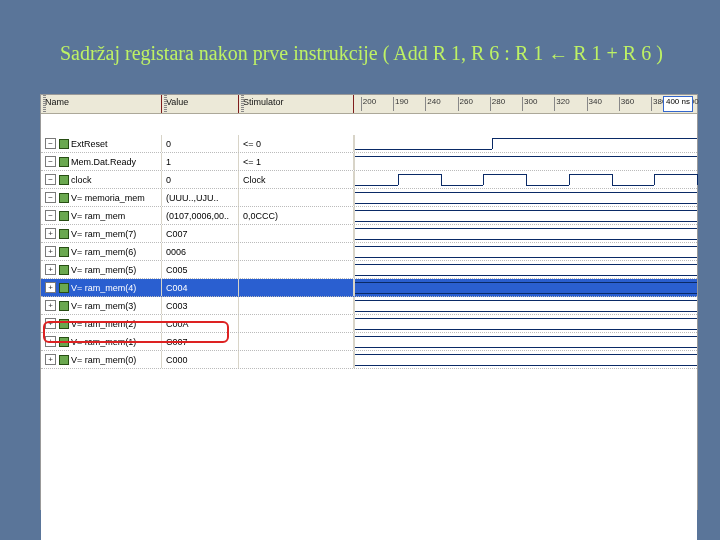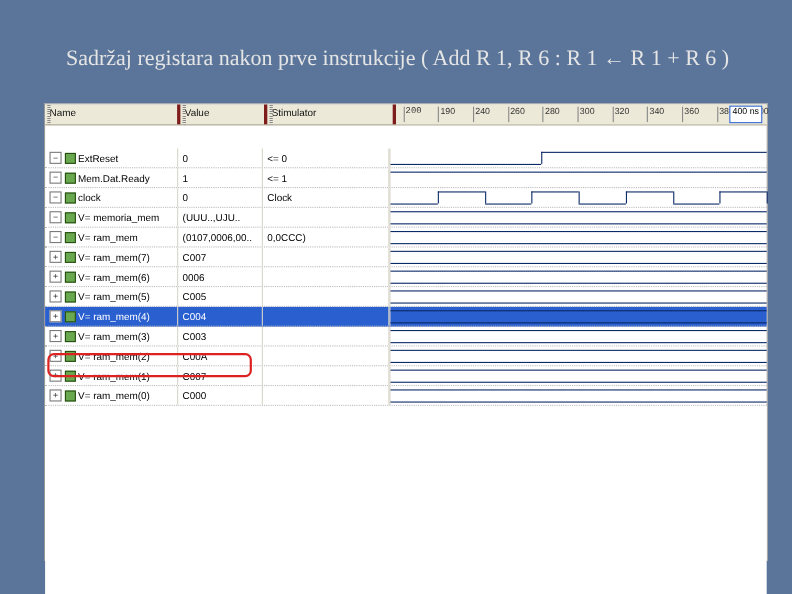--- a/index.html
+++ b/index.html
@@ -10,41 +10,41 @@
     font-family: Arial, sans-serif;
     overflow: hidden;
   }
   .slide-title {
     position: absolute;
     top: 42px;
     left: 60px;
     right: 40px;
     font-family: "Times New Roman", serif;
     font-size: 20px;
-    color: #e5e5e5;
+    color: #bef264;
   }
   .panel {
     position: absolute;
     top: 94px;
     left: 40px;
     right: 22px;
     bottom: 30px;
     background: #fff;
     border: 1px solid #999;
     font-size: 9px;
     color: #000;
   }
   .headers {
     display: flex;
     height: 18px;
     background: #ece9d8;
     border-bottom: 1px solid #aca899;
   }
   .hcell {
-    border-right: 3px solid #7f1d1d;
+    border-right: 1px solid #7f1d1d;
     padding: 2px 4px;
     font-size: 9px;
     color: #111;
     position: relative;
   }
   .hcell.name { width: 112px; }
   .hcell.value { width: 68px; }
   .hcell.stim { width: 106px; }
   .grip {
     position: absolute;
@@ -130,21 +130,21 @@
 
 <div class="slide-title">Sadržaj registara nakon prve instrukcije ( Add R 1, R 6 :  R 1 ←  R 1 + R 6  )</div>
 
 <div class="panel">
   <div class="headers">
     <div class="hcell name"><span class="grip"></span><span>Name</span></div>
     <div class="hcell value"><span class="grip"></span><span>Value</span></div>
     <div class="hcell stim"><span class="grip"></span><span>Stimulator</span></div>
     <div class="timeline-head">
       <div class="ticks" id="ticks">
-          <div class="tick" style="left: 2%; font-family: Liberation Mono, monospace;">200</div>
+          <div class="tick" style="left: 2%;">200</div>
           <div class="tick" style="left: 11.4%;">190</div>
           <div class="tick" style="left: 20.8%;">240</div>
           <div class="tick" style="left: 30.2%;">260</div>
           <div class="tick" style="left: 39.6%;">280</div>
           <div class="tick" style="left: 49%;">300</div>
           <div class="tick" style="left: 58.4%;">320</div>
           <div class="tick" style="left: 67.8%;">340</div>
           <div class="tick" style="left: 77.2%;">360</div>
           <div class="tick" style="left: 86.6%;">380</div>
           <div class="tick" style="left: 96%;">400</div>

